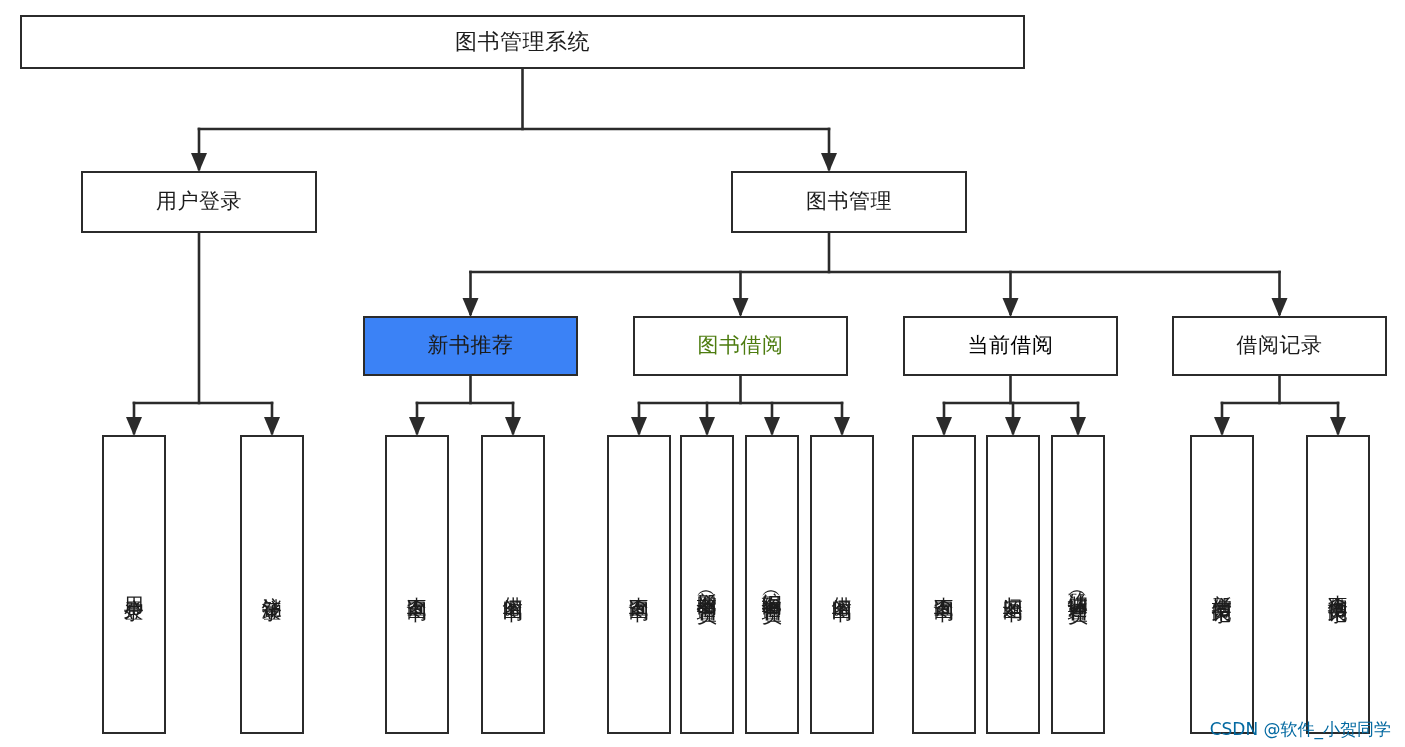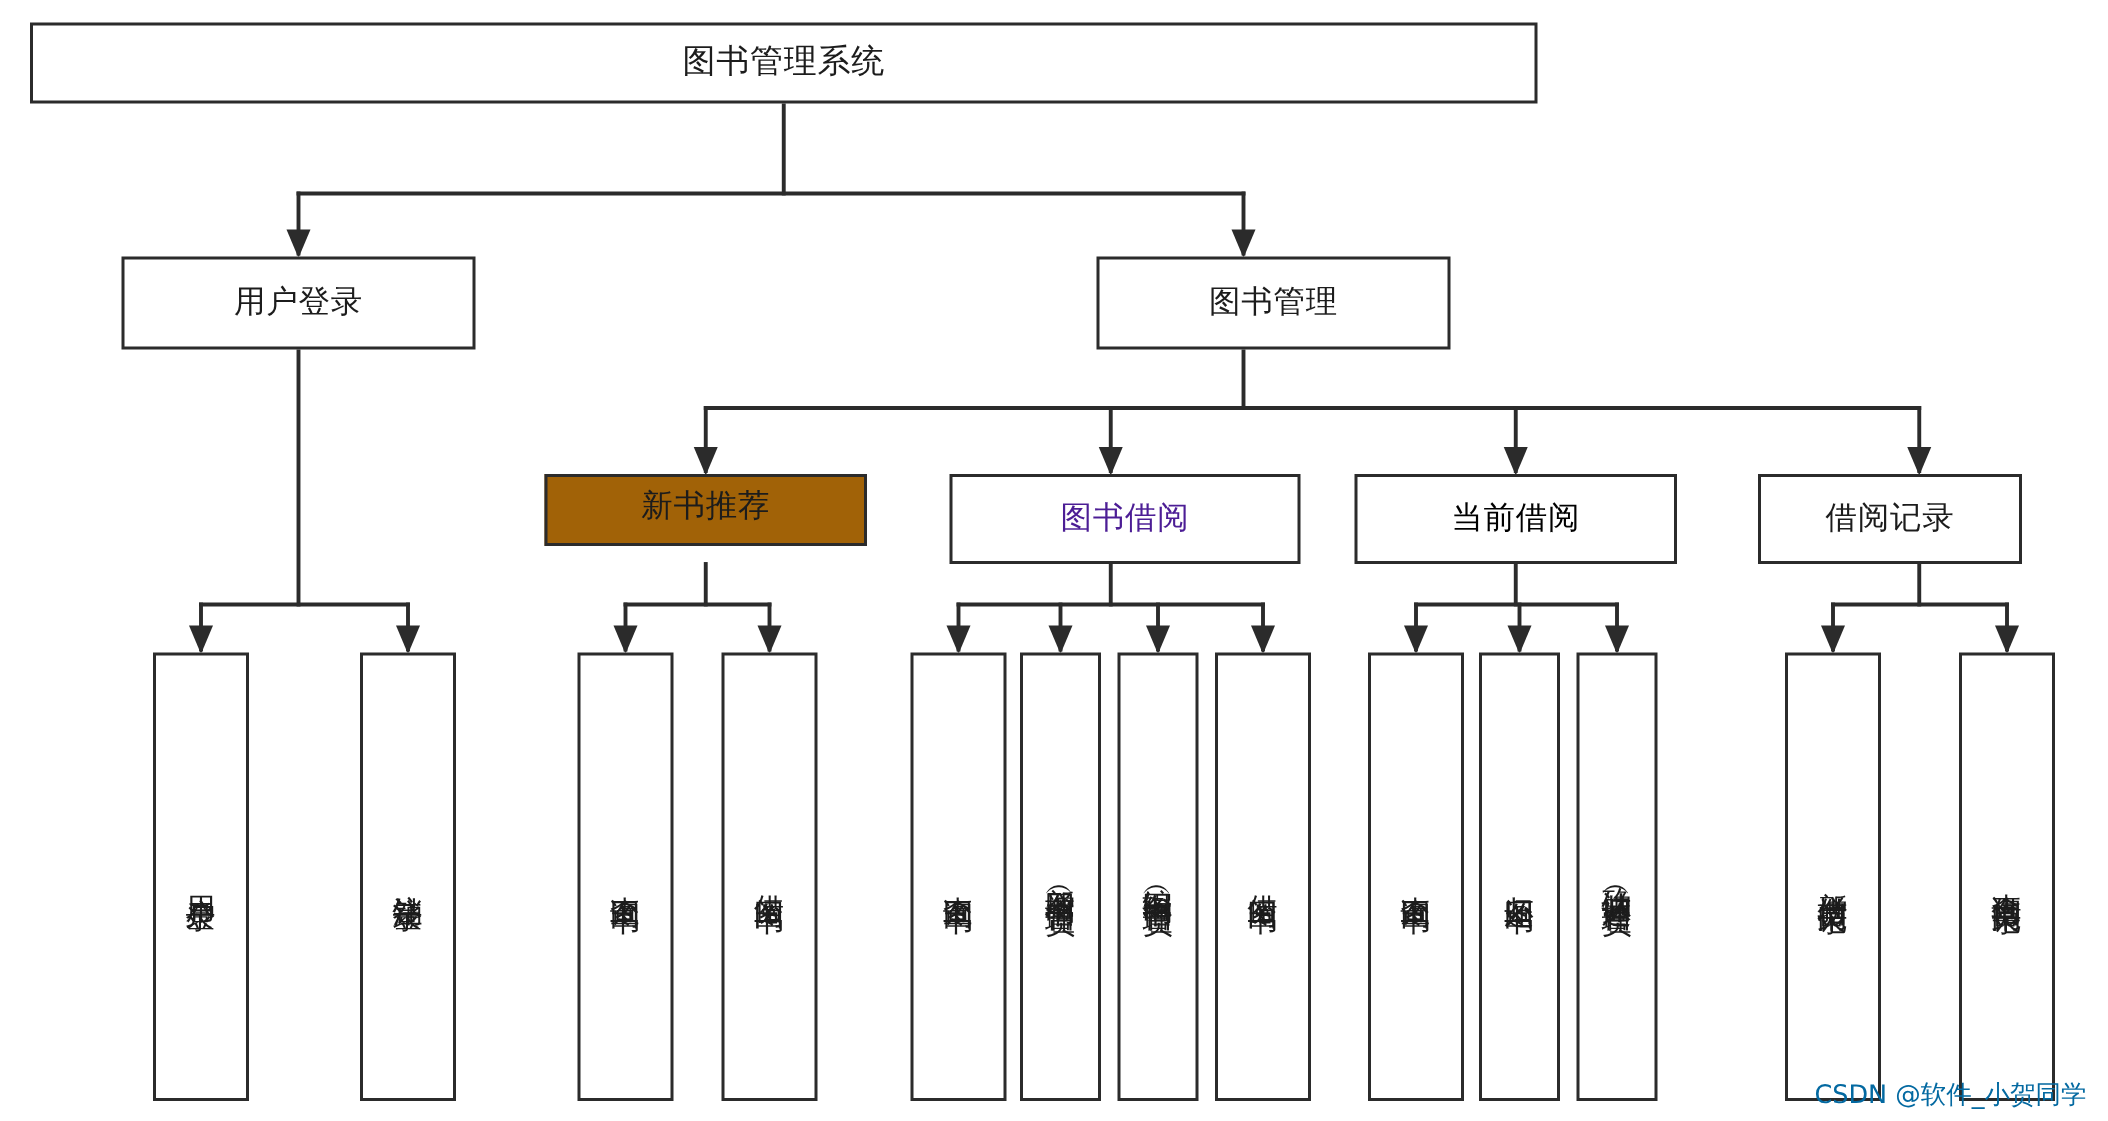--- a/index.html
+++ b/index.html
@@ -137,30 +137,30 @@
   <div id="nodes">
       <div class="node h root" style="left: 20px; top: 15px; width: 1005px; height: 54px; border-color: rgb(43, 43, 43); background: rgb(255, 255, 255); color: rgb(28, 28, 28);">
         <span class="label">图书管理系统</span>
       </div>
       <div class="node h" style="left: 81px; top: 171px; width: 236px; height: 62px; border-color: rgb(43, 43, 43); background: rgb(255, 255, 255); color: rgb(28, 28, 28);">
         <span class="label">用户登录</span>
       </div>
       <div class="node h" style="left: 711px; top: 171px; width: 236px; height: 62px; border-color: rgb(43, 43, 43); background: rgb(255, 255, 255); color: rgb(28, 28, 28); margin-left: 20px;">
         <span class="label">图书管理</span>
       </div>
-      <div class="node h" style="left: 363px; top: 316px; width: 215px; height: 48px; border-color: rgb(43, 43, 43); background: #a16207; color: rgb(28, 28, 28); font-family: Liberation Mono, monospace;">
+      <div class="node h" style="left: 363px; top: 316px; width: 215px; height: 60px; border-color: rgb(43, 43, 43); background: #3b82f6; color: rgb(28, 28, 28);">
         <span class="label">新书推荐</span>
       </div>
-      <div class="node h" style="left: 633px; top: 316px; width: 234px; height: 60px; border-color: rgb(43, 43, 43); background: rgb(255, 255, 255); color: #4c1d95;">
+      <div class="node h" style="left: 633px; top: 316px; width: 215px; height: 60px; border-color: rgb(43, 43, 43); background: rgb(255, 255, 255); color: #4d7c0f;">
         <span class="label">图书借阅</span>
       </div>
       <div class="node h" style="left: 903px; top: 316px; width: 215px; height: 60px; border-color: rgb(43, 43, 43); background: rgb(255, 255, 255); color: #000000;">
         <span class="label">当前借阅</span>
       </div>
-      <div class="node h" style="left: 1172px; top: 316px; width: 176px; height: 60px; border-color: rgb(43, 43, 43); background: rgb(255, 255, 255); color: rgb(28, 28, 28);">
+      <div class="node h" style="left: 1172px; top: 316px; width: 215px; height: 60px; border-color: rgb(43, 43, 43); background: rgb(255, 255, 255); color: rgb(28, 28, 28);">
         <span class="label">借阅记录</span>
       </div>
       <div class="node v" style="left: 102px; top: 435px; width: 64px; height: 299px; border-color: rgb(43, 43, 43); background: rgb(255, 255, 255); color: rgb(28, 28, 28);">
         <span class="label">用户登录</span>
       </div>
       <div class="node v" style="left: 240px; top: 435px; width: 64px; height: 299px; border-color: rgb(43, 43, 43); background: rgb(255, 255, 255); color: rgb(28, 28, 28);">
         <span class="label">注销登录</span>
       </div>
       <div class="node v" style="left: 385px; top: 435px; width: 64px; height: 299px; border-color: rgb(43, 43, 43); background: rgb(255, 255, 255); color: rgb(28, 28, 28);">
         <span class="label">查询图书</span>

